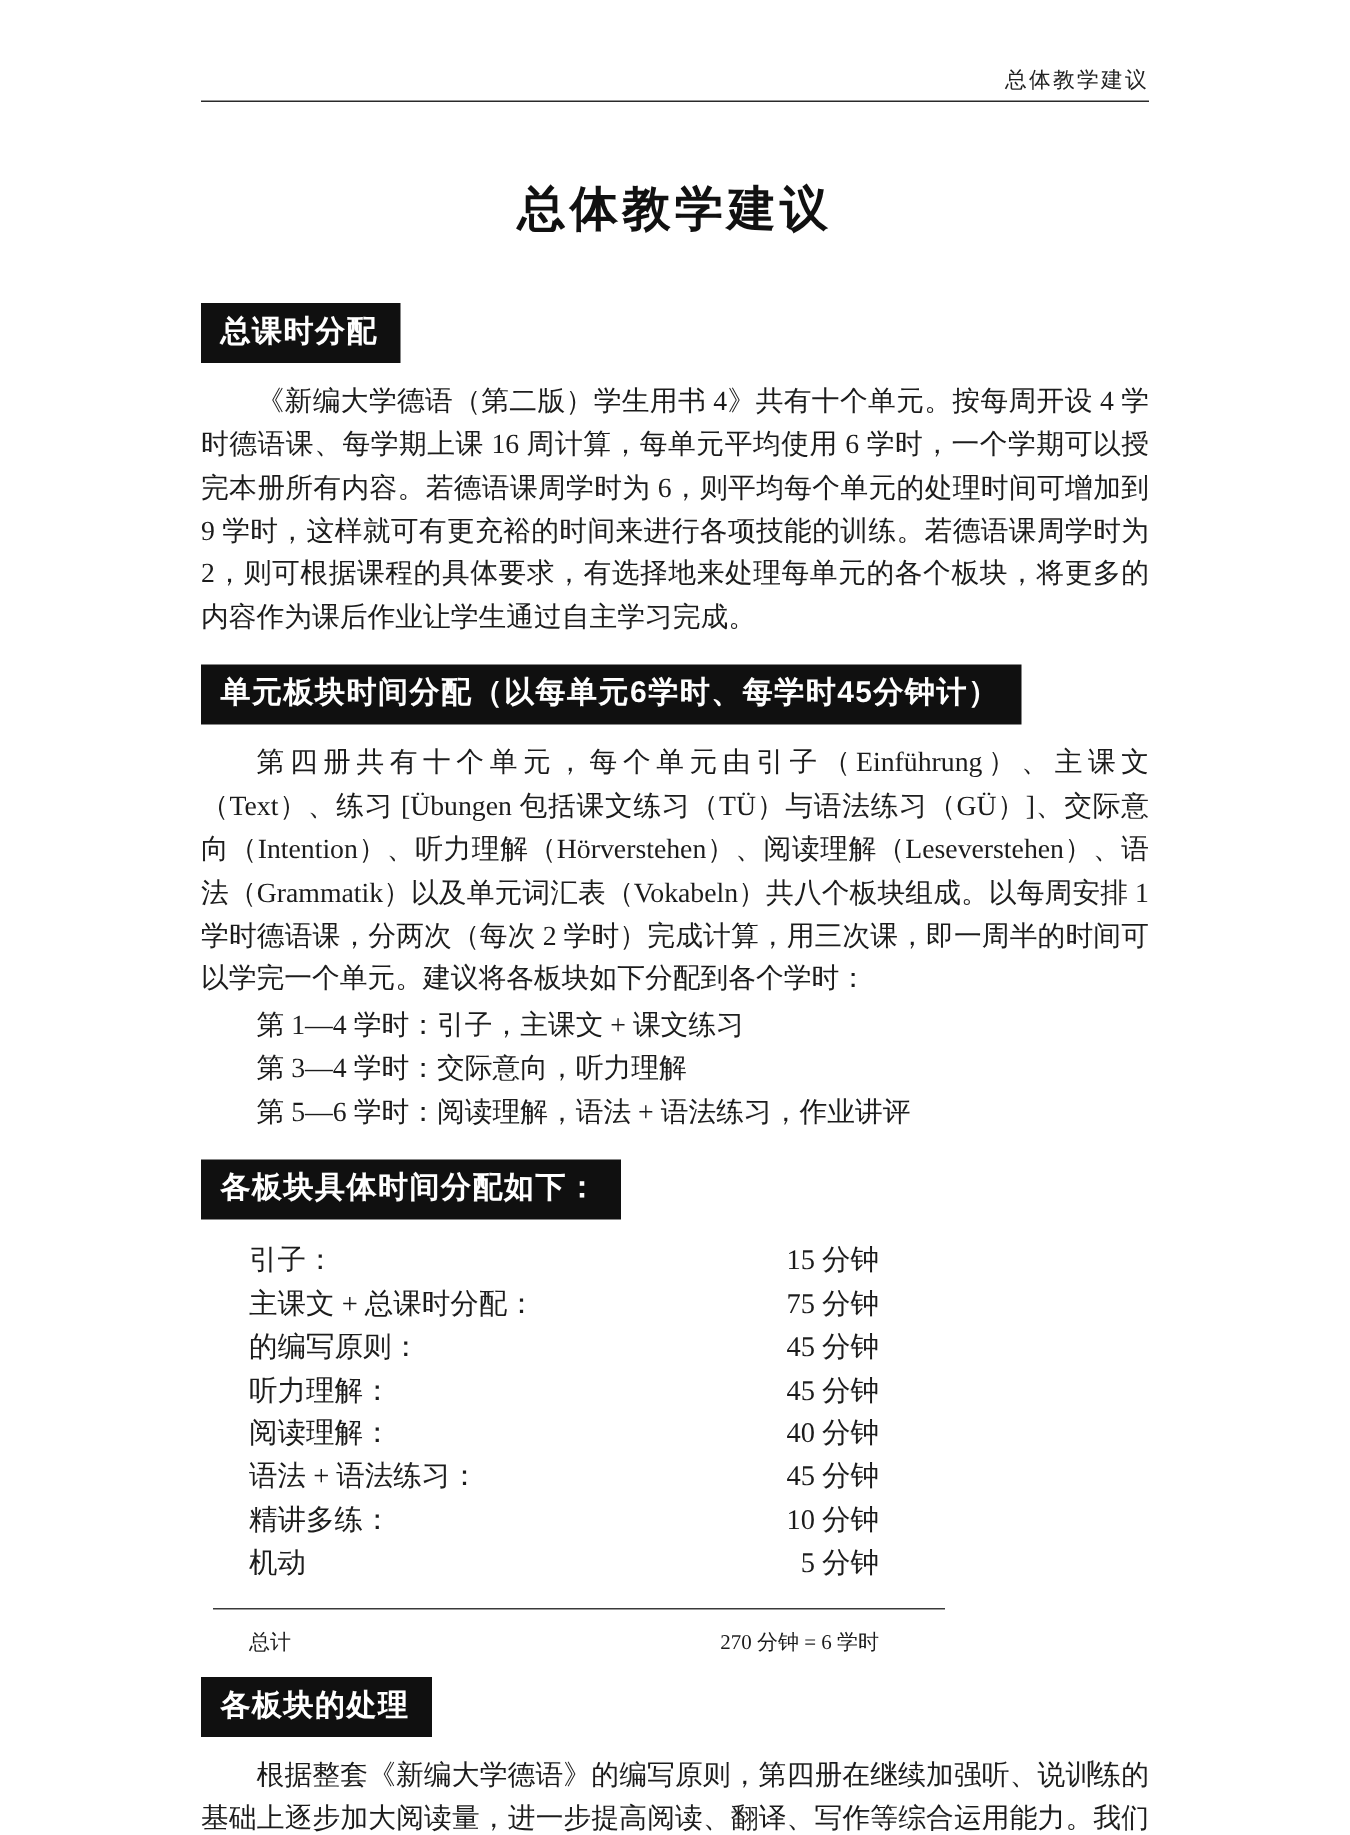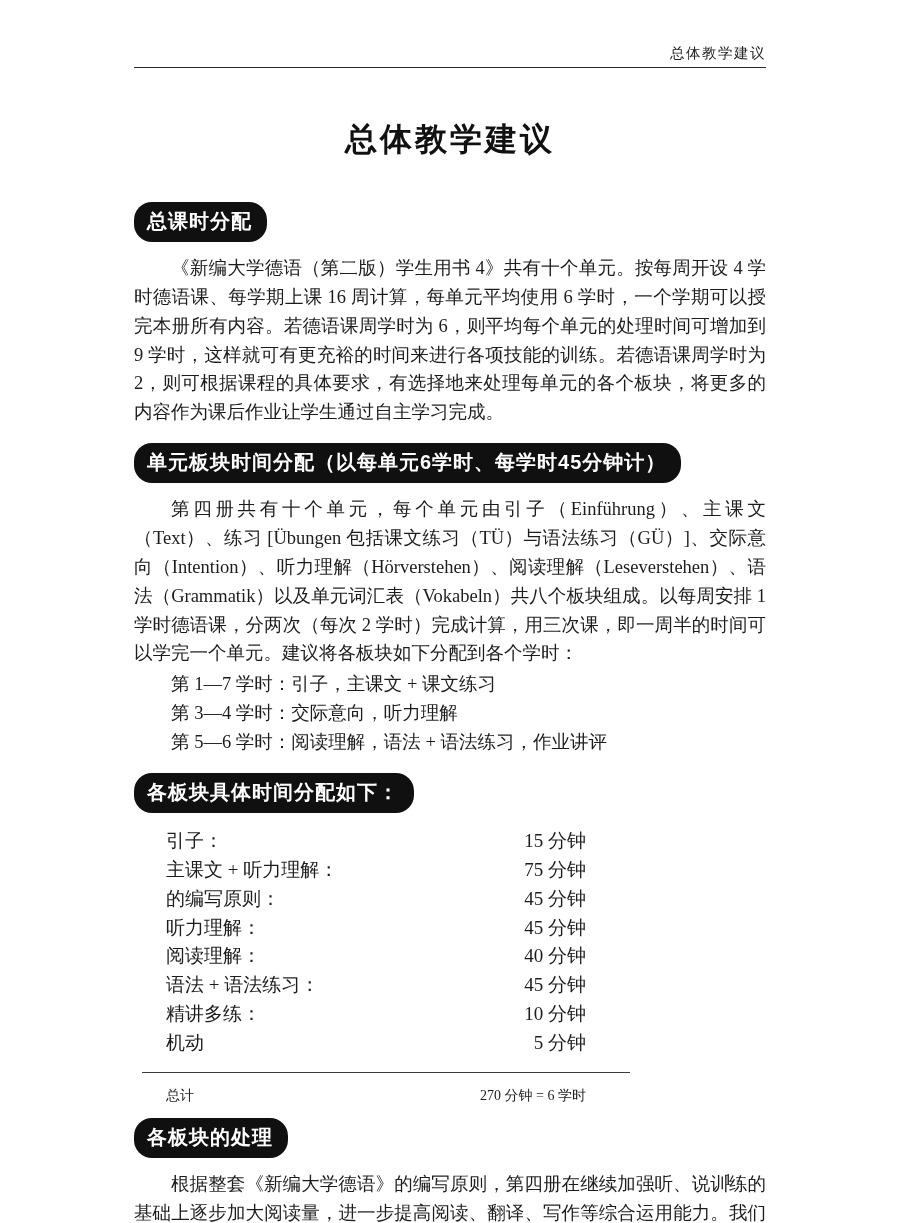--- a/index.html
+++ b/index.html
@@ -46,21 +46,21 @@
 
   .section-heading {
     display: inline-block;
     background: #101010;
     color: #ffffff;
     font-family: "Liberation Sans", "DejaVu Sans", sans-serif;
     font-weight: bold;
     font-size: 20px;
     line-height: 1.25;
     padding: 7px 15px 8px 13px;
-    border-radius: 18px;
+    border-radius: 0;
     letter-spacing: 1px;
   }
 
   .body-para {
     margin-top: 12px;
     font-size: 18.5px;
     line-height: 1.56;
     text-align: justify;
     text-indent: 2em;
     color: #1c1c1c;
@@ -119,36 +119,36 @@
 
   <section class="sec-1">
     <div class="section-heading">总课时分配</div>
     <p class="body-para">《新编大学德语（第二版）学生用书 4》共有十个单元。按每周开设 4 学时德语课、每学期上课 16 周计算，每单元平均使用 6 学时，一个学期可以授完本册所有内容。若德语课周学时为 6，则平均每个单元的处理时间可增加到 9 学时，这样就可有更充裕的时间来进行各项技能的训练。若德语课周学时为 2，则可根据课程的具体要求，有选择地来处理每单元的各个板块，将更多的内容作为课后作业让学生通过自主学习完成。</p>
   </section>
 
   <section class="sec-2">
     <div class="section-heading">单元板块时间分配（以每单元6学时、每学时45分钟计）</div>
     <p class="body-para">第四册共有十个单元，每个单元由引子（Einführung）、主课文（Text）、练习 [Übungen 包括课文练习（TÜ）与语法练习（GÜ）]、交际意向（Intention）、听力理解（Hörverstehen）、阅读理解（Leseverstehen）、语法（Grammatik）以及单元词汇表（Vokabeln）共八个板块组成。以每周安排 1 学时德语课，分两次（每次 2 学时）完成计算，用三次课，即一周半的时间可以学完一个单元。建议将各板块如下分配到各个学时：</p>
     <div class="hour-list">
-      <div class="hour-item">第 1—7 学时：引子，主课文 + 课文练习</div>
+      <div class="hour-item">第 1—4 学时：引子，主课文 + 课文练习</div>
       <div class="hour-item">第 3—4 学时：交际意向，听力理解</div>
       <div class="hour-item">第 5—6 学时：阅读理解，语法 + 语法练习，作业讲评</div>
     </div>
   </section>
 
   <section class="sec-3">
     <div class="section-heading">各板块具体时间分配如下：</div>
     <div class="time-block">
       <div class="time-rows">
         <div class="time-row">
           <span class="time-label">引子：</span>
           <span class="time-value">15 分钟</span>
         </div>
         <div class="time-row">
-          <span class="time-label">主课文 + 听力理解：</span>
+          <span class="time-label">主课文 + 总课时分配：</span>
           <span class="time-value">75 分钟</span>
         </div>
         <div class="time-row">
           <span class="time-label">的编写原则：</span>
           <span class="time-value">45 分钟</span>
         </div>
         <div class="time-row">
           <span class="time-label">听力理解：</span>
           <span class="time-value">45 分钟</span>
         </div>

